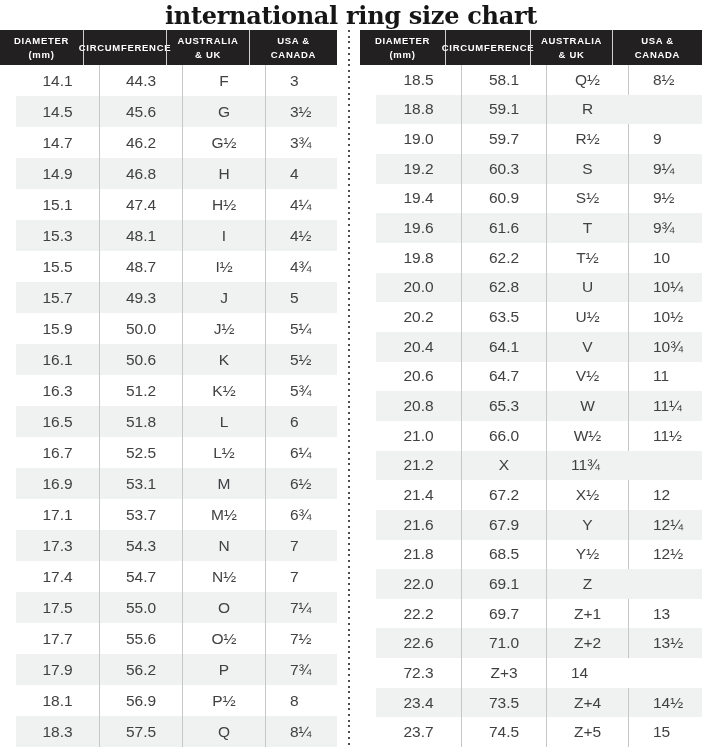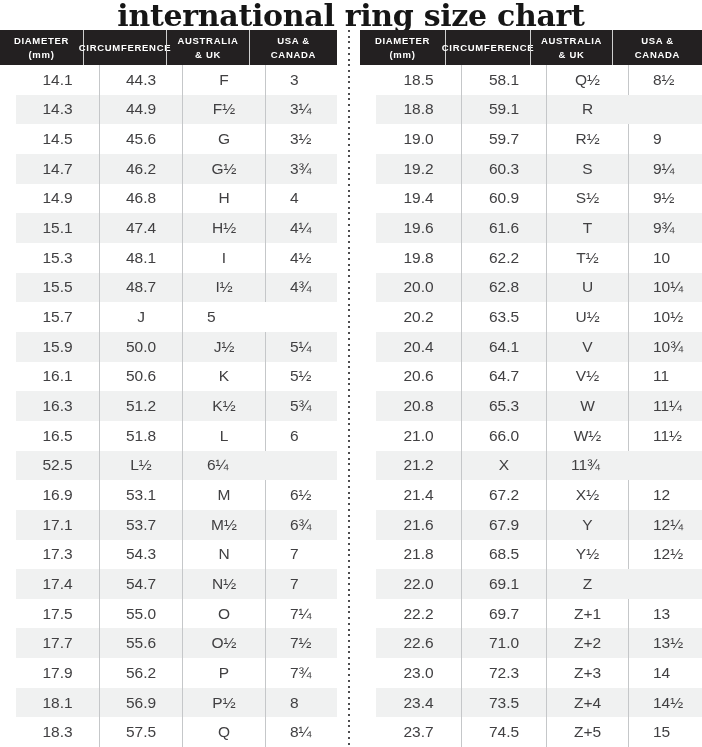--- a/index.html
+++ b/index.html
@@ -3,21 +3,21 @@
 <meta charset="utf-8">
 <style>
   html, body { margin: 0; padding: 0; background: #ffffff; }
   .page {
     width: 702px; height: 747px; overflow: hidden; background: #ffffff;
     font-family: "Liberation Sans", sans-serif; position: relative;
   }
   .title {
     height: 30px; display: flex; align-items: center; justify-content: center;
     font-family: "DejaVu Serif", serif; font-weight: bold;
-    font-size: 30px; letter-spacing: -0.3px; color: #161616;
+    font-size: 24px; letter-spacing: -0.3px; color: #161616;
   }
   .tables { display: flex; height: 717px; }
   .table { display: flex; flex-direction: column; }
   .table.left  { --cols: 83px 83px 83px 88px; width: 337px; }
   .table.right { --cols: 85px 85px 82px 90px; width: 342px; }
   .thead {
     display: grid; grid-template-columns: var(--cols); height: 35px;
     background: var(--header-bg, #232021);
   }
   .hcell {
@@ -58,26 +58,20 @@
 CANADA</div>
         </div>
       <div class="tbody">
           <div class="row">
             <div class="cell col0">14.1</div>
             <div class="cell col1">44.3</div>
             <div class="cell col2">F</div>
             <div class="cell col3">3</div>
           </div>
           <div class="row">
-            <div class="cell col0">14.3</div>
-            <div class="cell col1">44.9</div>
-            <div class="cell col2">F½</div>
-            <div class="cell col3">3¼</div>
-          </div>
-          <div class="row">
             <div class="cell col0">14.5</div>
             <div class="cell col1">45.6</div>
             <div class="cell col2">G</div>
             <div class="cell col3">3½</div>
           </div>
           <div class="row">
             <div class="cell col0">14.7</div>
             <div class="cell col1">46.2</div>
             <div class="cell col2">G½</div>
             <div class="cell col3">3¾</div>
@@ -101,20 +95,21 @@
             <div class="cell col3">4½</div>
           </div>
           <div class="row">
             <div class="cell col0">15.5</div>
             <div class="cell col1">48.7</div>
             <div class="cell col2">I½</div>
             <div class="cell col3">4¾</div>
           </div>
           <div class="row">
             <div class="cell col0">15.7</div>
+            <div class="cell col1">49.3</div>
             <div class="cell col2">J</div>
             <div class="cell col3">5</div>
           </div>
           <div class="row">
             <div class="cell col0">15.9</div>
             <div class="cell col1">50.0</div>
             <div class="cell col2">J½</div>
             <div class="cell col3">5¼</div>
           </div>
           <div class="row">
@@ -129,20 +124,21 @@
             <div class="cell col2">K½</div>
             <div class="cell col3">5¾</div>
           </div>
           <div class="row">
             <div class="cell col0">16.5</div>
             <div class="cell col1">51.8</div>
             <div class="cell col2">L</div>
             <div class="cell col3">6</div>
           </div>
           <div class="row">
+            <div class="cell col0">16.7</div>
             <div class="cell col1">52.5</div>
             <div class="cell col2">L½</div>
             <div class="cell col3">6¼</div>
           </div>
           <div class="row">
             <div class="cell col0">16.9</div>
             <div class="cell col1">53.1</div>
             <div class="cell col2">M</div>
             <div class="cell col3">6½</div>
           </div>
@@ -321,21 +317,20 @@
             <div class="cell col2">Z+1</div>
             <div class="cell col3">13</div>
           </div>
           <div class="row">
             <div class="cell col0">22.6</div>
             <div class="cell col1">71.0</div>
             <div class="cell col2">Z+2</div>
             <div class="cell col3">13½</div>
           </div>
           <div class="row">
-            <div class="cell col0">23.0</div>
             <div class="cell col1">72.3</div>
             <div class="cell col2">Z+3</div>
             <div class="cell col3">14</div>
           </div>
           <div class="row">
             <div class="cell col0">23.4</div>
             <div class="cell col1">73.5</div>
             <div class="cell col2">Z+4</div>
             <div class="cell col3">14½</div>
           </div>

